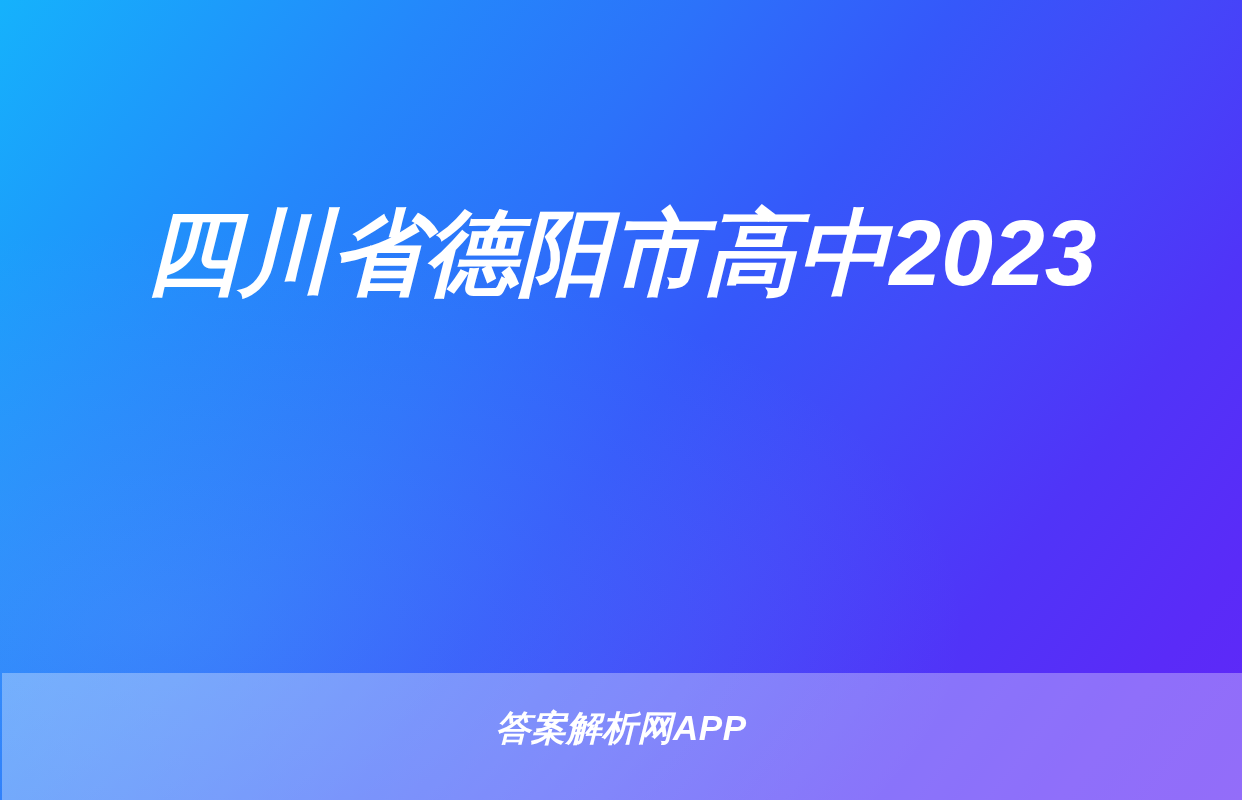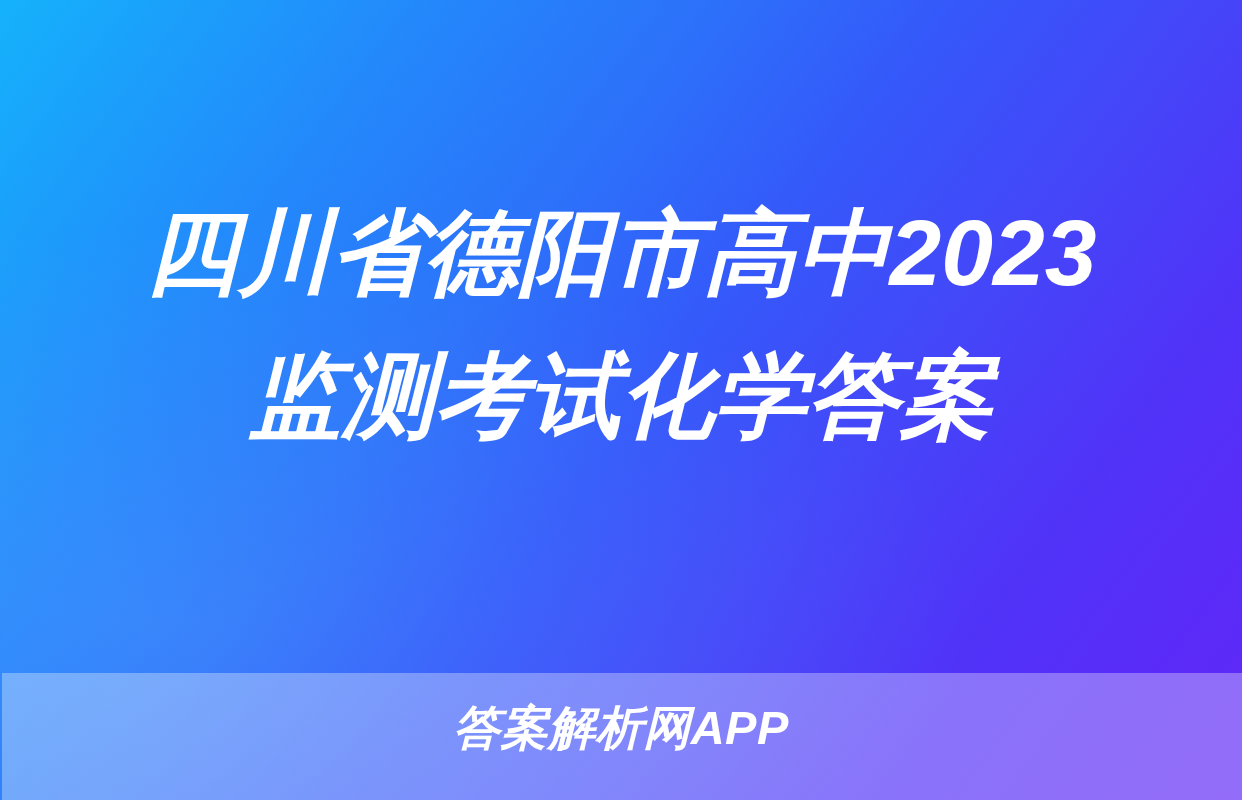--- a/index.html
+++ b/index.html
@@ -75,36 +75,35 @@
   }
   #watermark-text {
     position: absolute;
     left: 0;
     right: 0;
     top: 698px;
     text-align: center;
     color: #ffffff;
     font-weight: 700;
     font-style: italic;
-    font-size: 47px;
+    font-size: 35px;
     line-height: 60px;
     letter-spacing: 0.5px;
     white-space: nowrap;
     z-index: 5;
   }
 </style>
 </head>
 <body>
 
 <div id="poster">
 
   <div id="gradient-bg"></div>
   <div id="gradient-sheen"></div>
 
   <div id="title-block">
     <span class="title-line">四川省德阳市高中2023</span>
-    <span class="title-line">监测考试化学答案</span>
   </div>
 
   <div id="watermark-band"></div>
   <div id="watermark-text">答案解析网APP</div>
 
 </div>
 
 </body></html>

